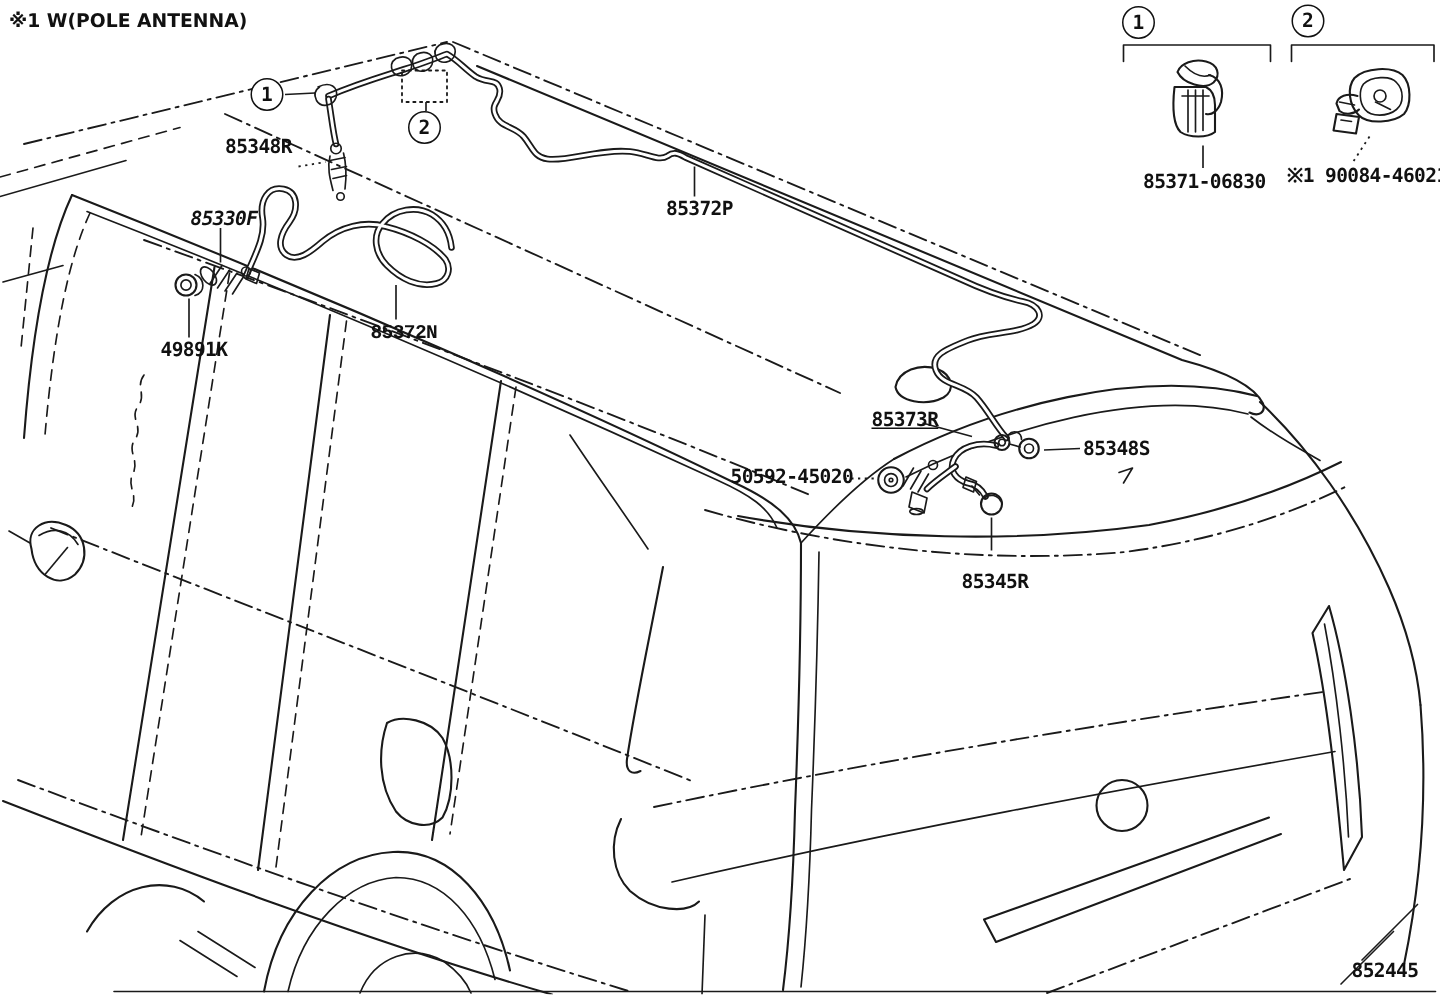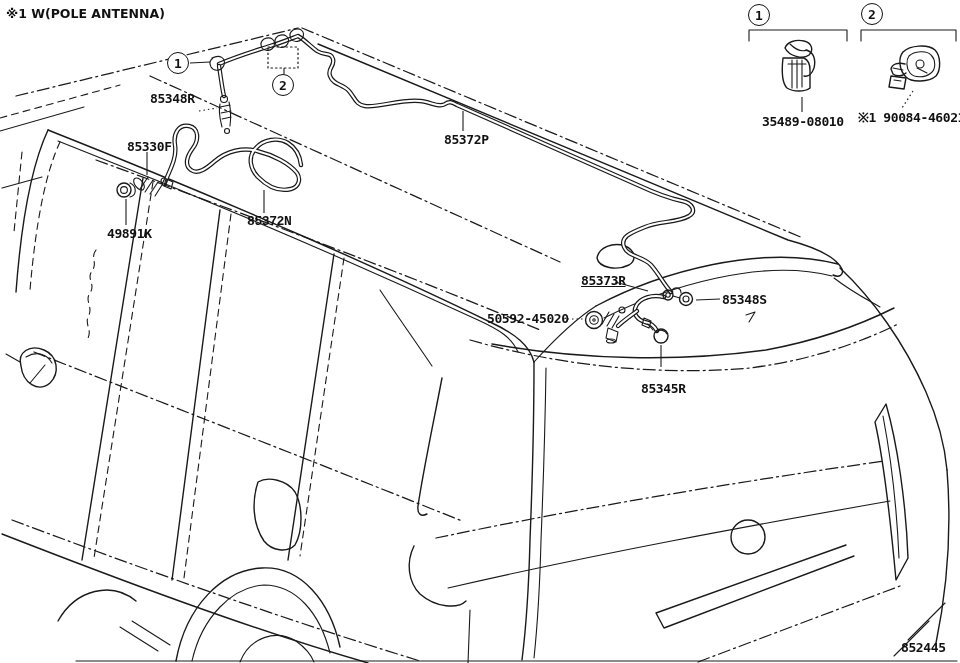--- a/index.html
+++ b/index.html
@@ -243,21 +243,21 @@
       <path class="ld" d="M802,97 L802,112"></path>
       <path class="ldd" d="M913,91 L902,108"></path>
       <path class="ld" d="M190,63 L210,62"></path>
       <path class="ld" d="M284,74 L284,68"></path>
     </g>
   </svg>
 
   <div class="note" style="left:6px;top:6px;">※1 W(POLE ANTENNA)</div>
 
   <div class="lbl" style="left:150px;top:92px;">85348R</div>
-  <div class="lbl" style="left:127px;top:140px;">85330F</div>
+  <div class="lbl" style="left:127px;top:140px;font-style:italic;">85330F</div>
   <div class="lbl" style="left:107px;top:227px;">49891K</div>
   <div class="lbl" style="left:247px;top:215px;font-family:Liberation Mono, monospace;">85372N</div>
   <div class="lbl" style="left:444px;top:133px;">85372P</div>
   <div class="lbl" style="left:581px;top:274px;text-decoration:underline;">85373R</div>
   <div class="lbl" style="left:487px;top:312px;">50592-45020</div>
   <div class="lbl" style="left:722px;top:293px;">85348S</div>
   <div class="lbl" style="left:641px;top:382px;">85345R</div>
 
   <div class="co" style="left:167px;top:52px;">
     <span>1</span>
@@ -265,17 +265,17 @@
   <div class="co" style="left:272px;top:74px;">
     <span>2</span>
   </div>
 
   <div class="co" style="left:748px;top:4px;">
     <span>1</span>
   </div>
   <div class="co" style="left:861px;top:3px;">
     <span>2</span>
   </div>
-  <div class="lbl" style="left:762px;top:115px;">35489-08010</div>
+  <div class="lbl" style="left:762px;top:115px;">85371-06830</div>
   <div class="lbl" style="left:858px;top:111px;">※1 90084-46021</div>
 
   <div class="code" style="left:901px;top:640px;">852445</div>
 </div>
 
 </body></html>

